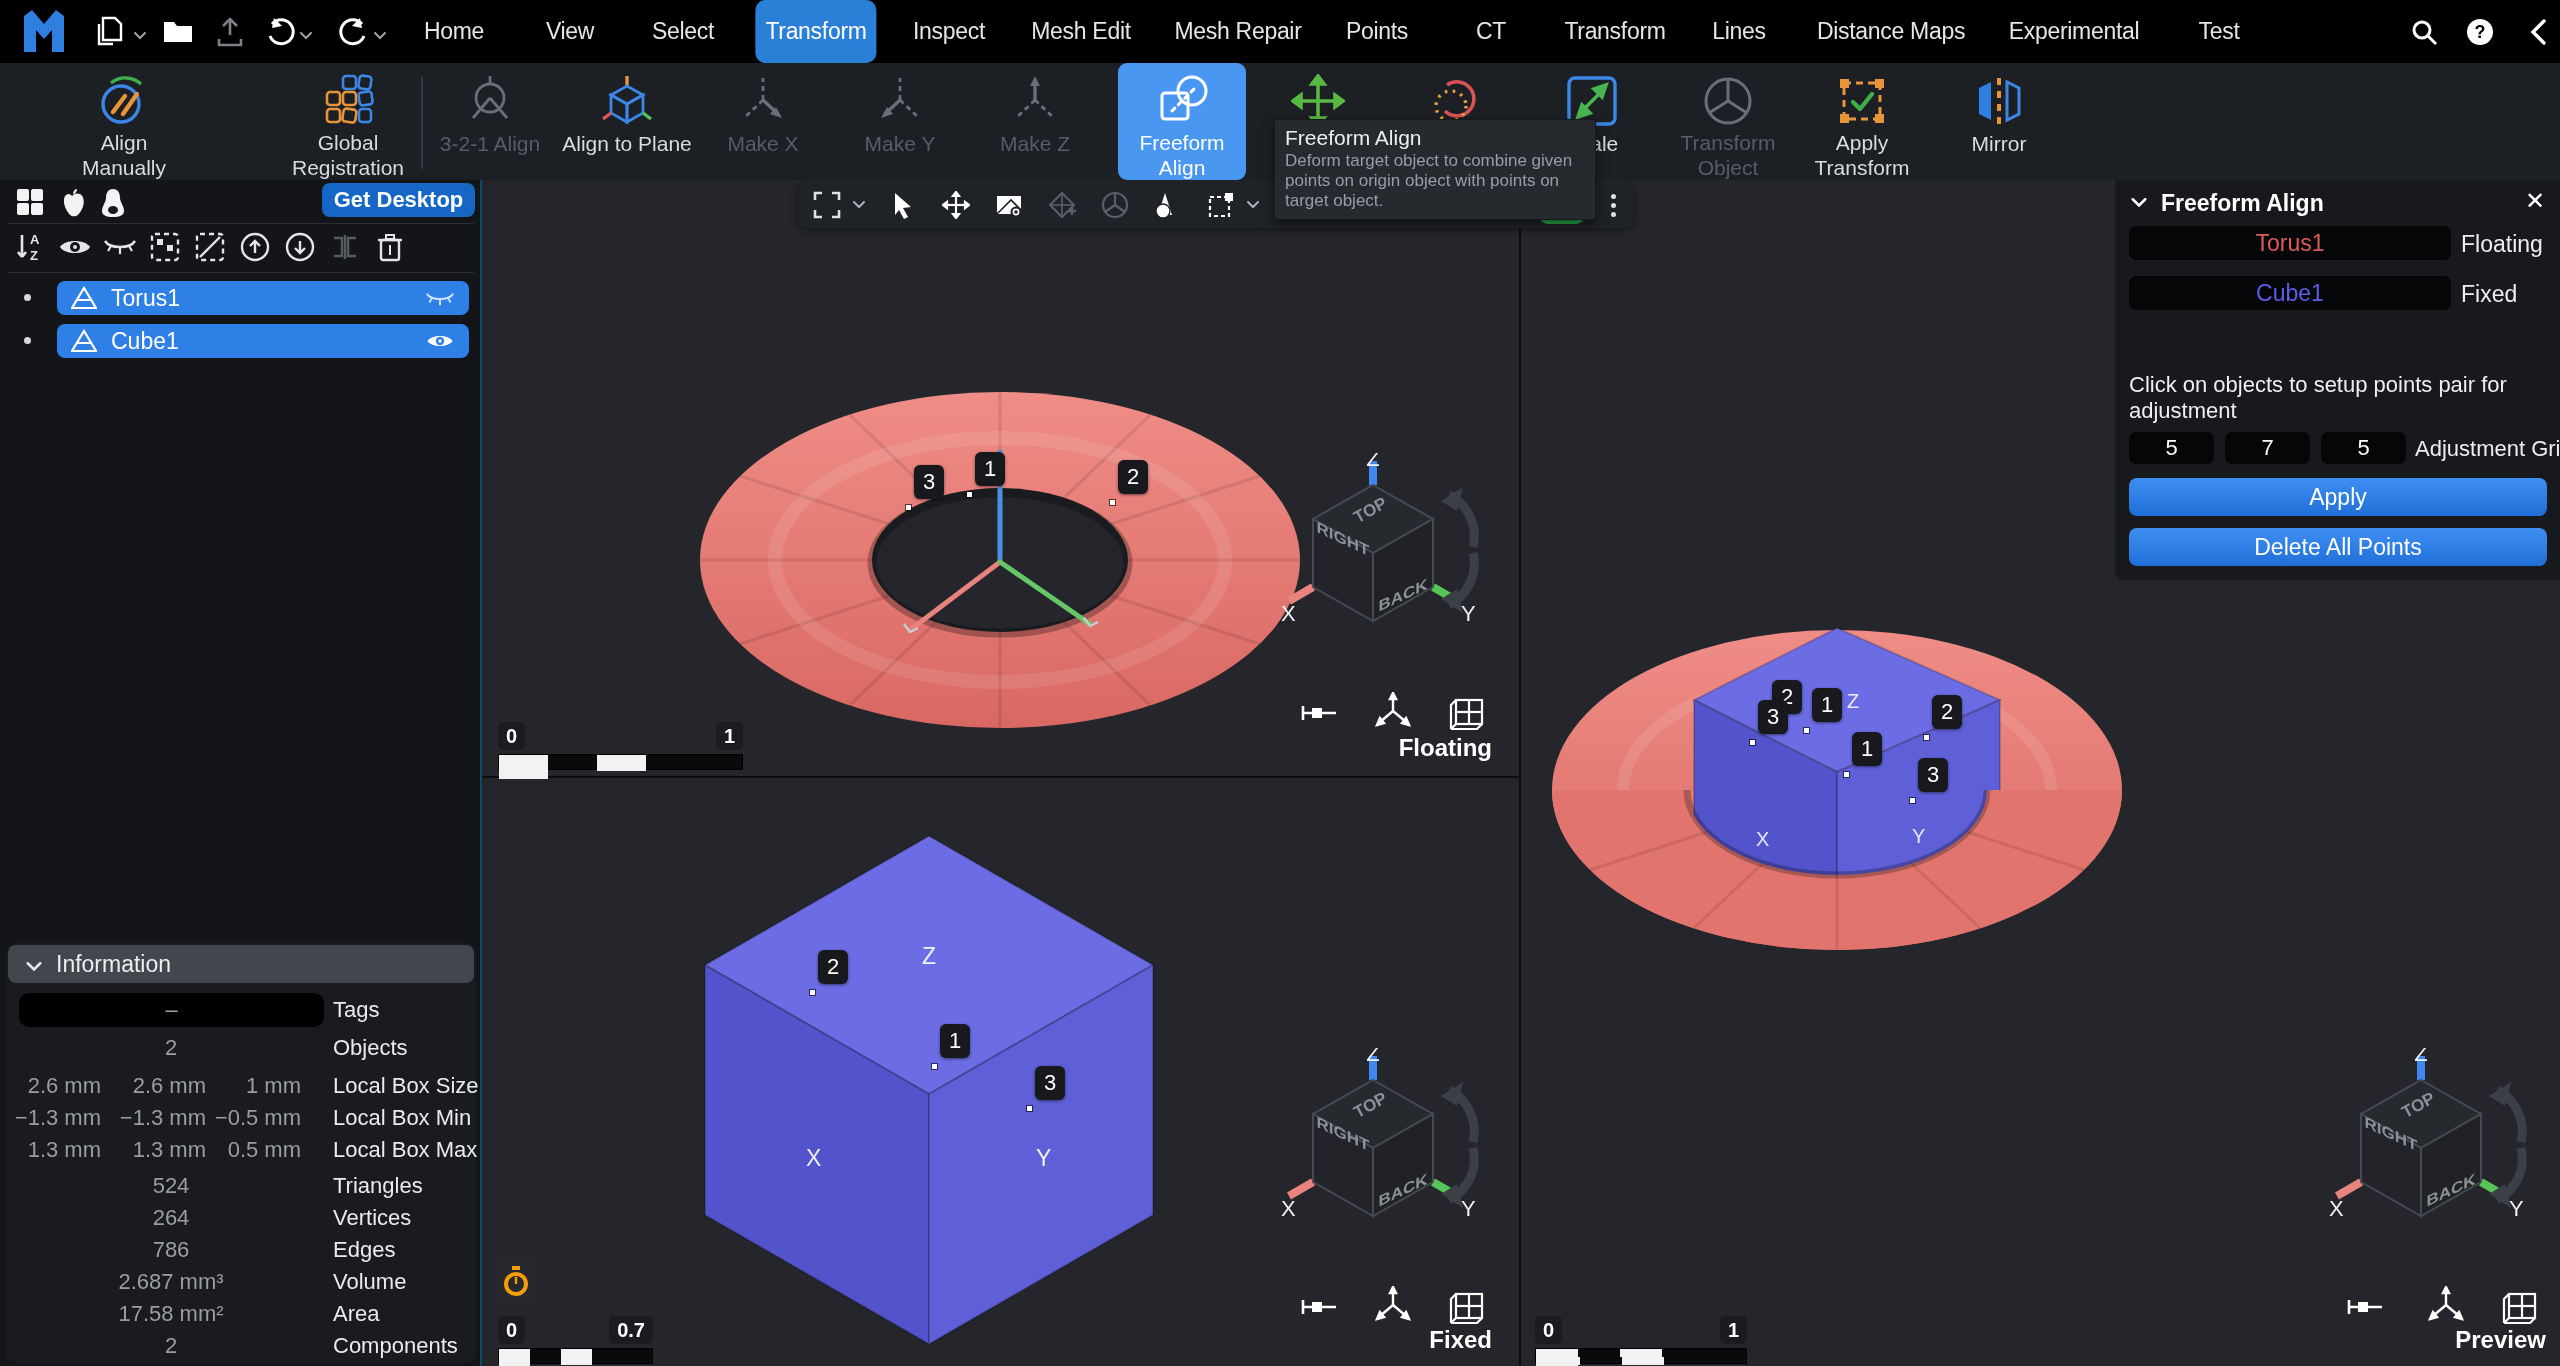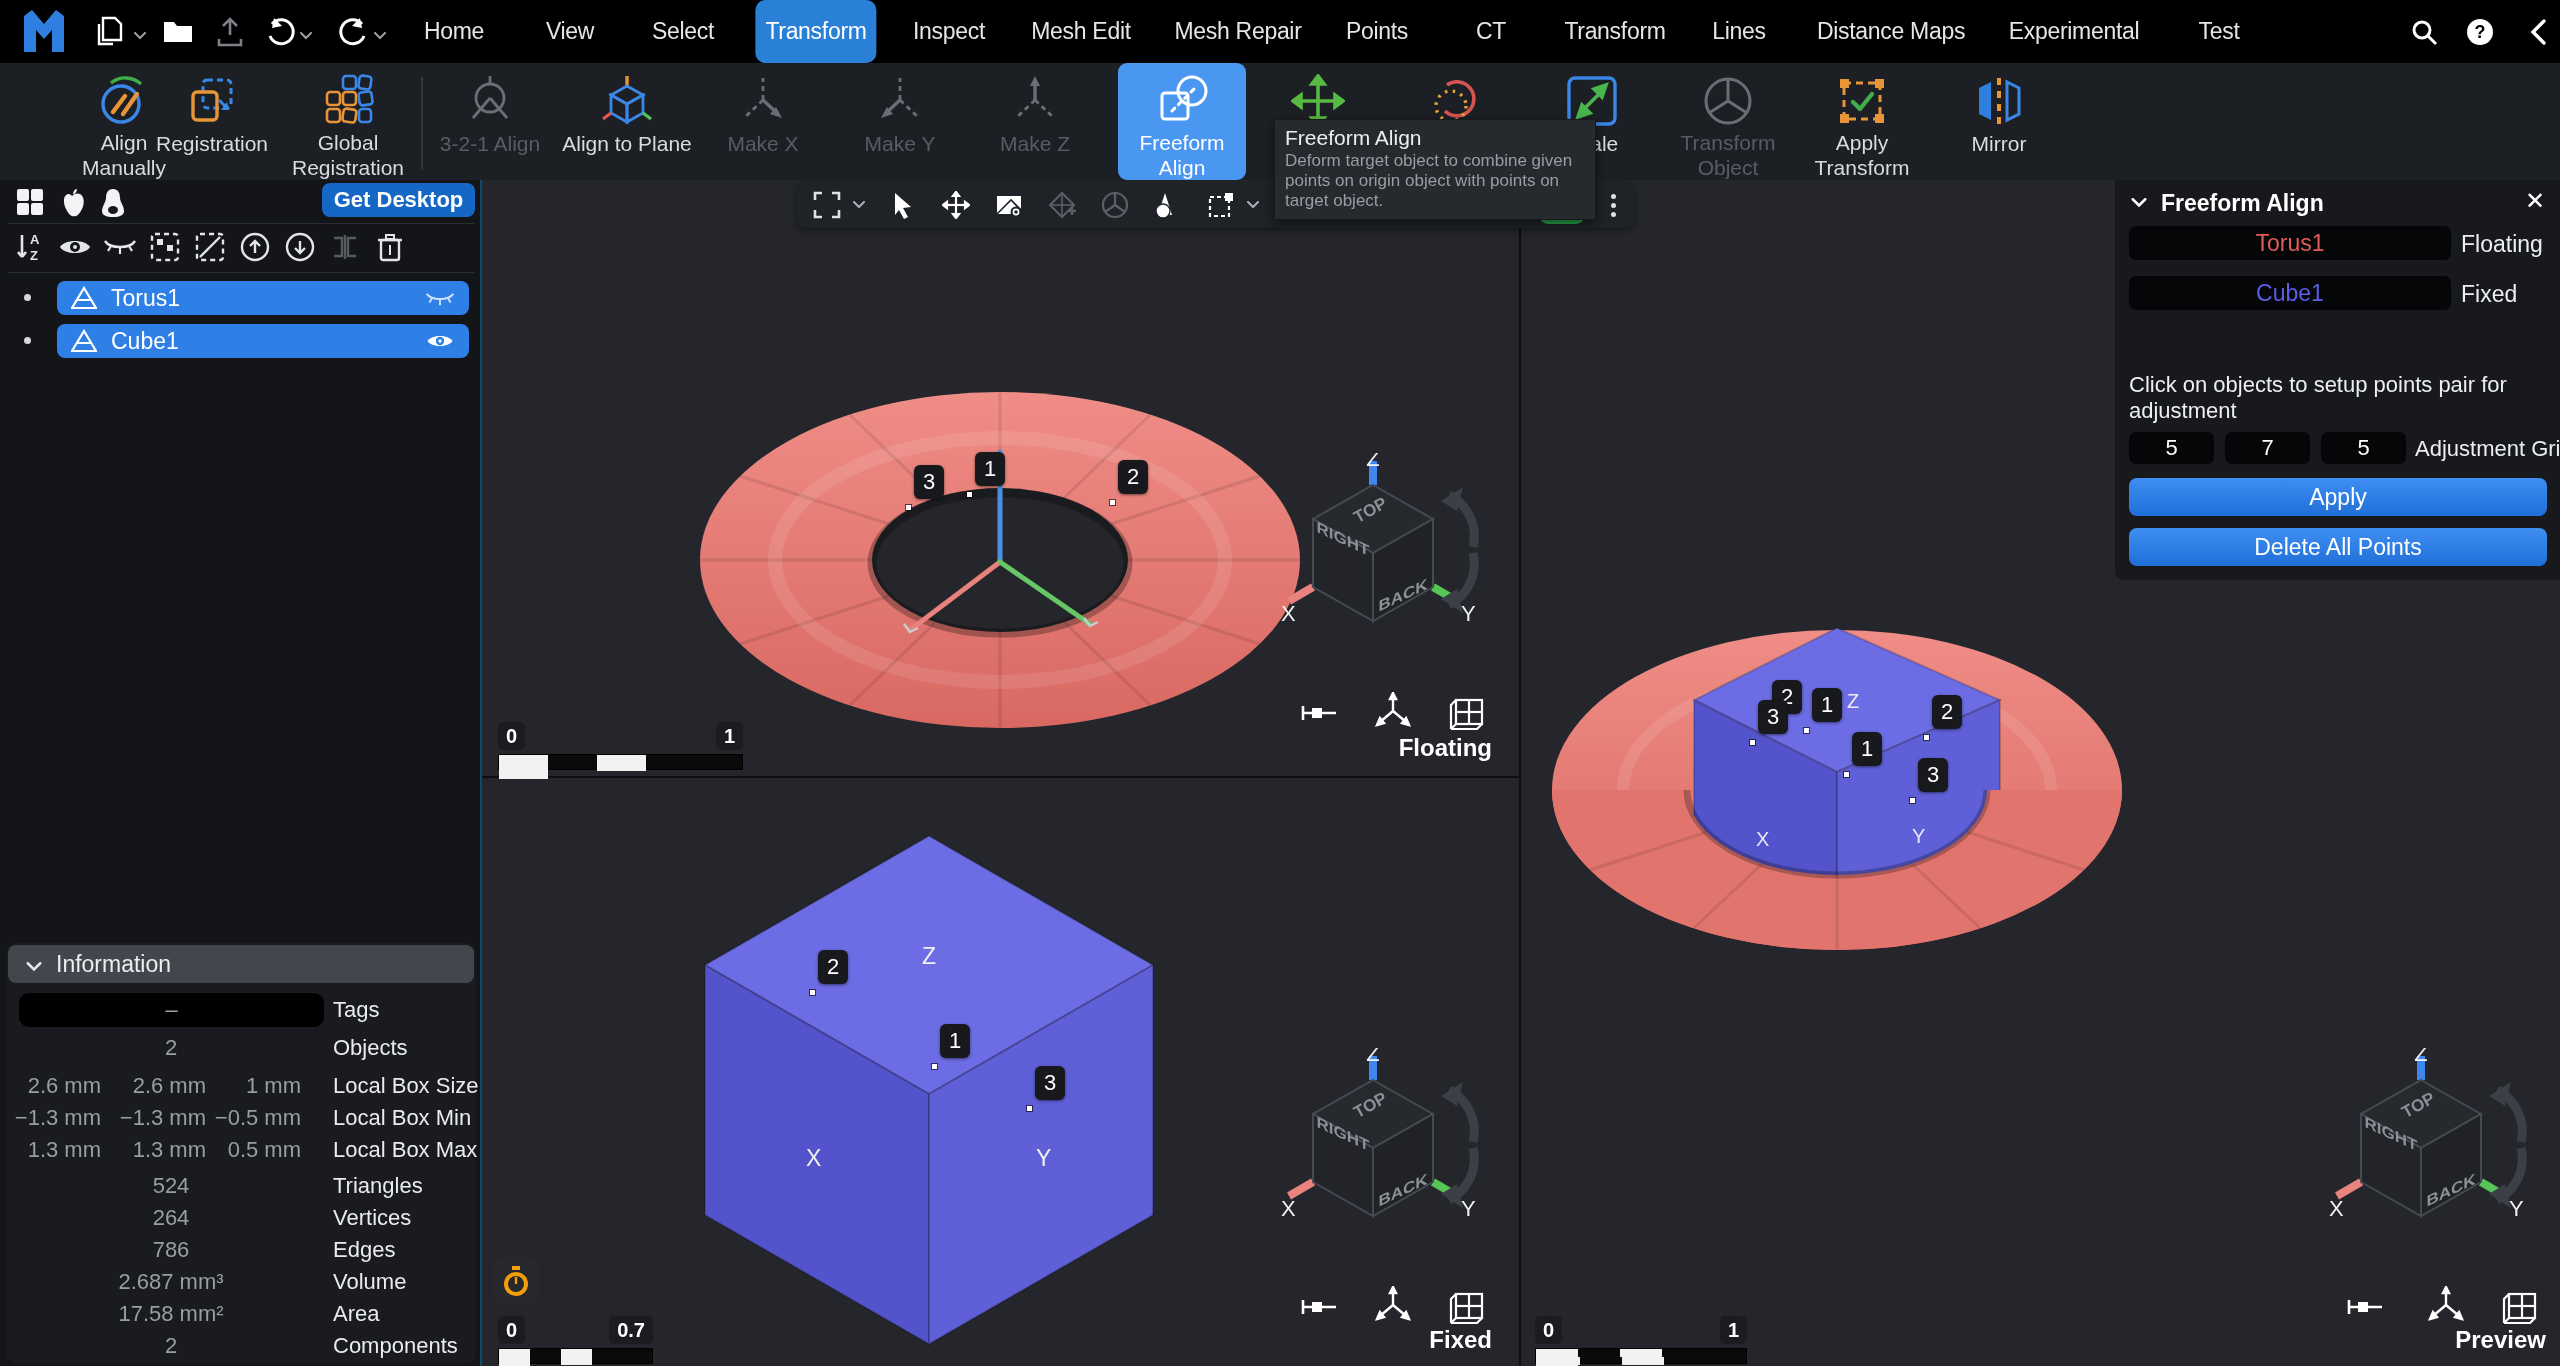--- a/index.html
+++ b/index.html
@@ -224,31 +224,20 @@
       <span class="ric">
         <svg width="54" height="54" viewBox="0 0 54 54">
             <path d="M44 10 A23 23 0 0 0 14 9" fill="none" stroke="#3fae4a" stroke-width="3.4"></path>
             <circle cx="24" cy="30" r="18" fill="none" stroke="#3a87e8" stroke-width="3.4"></circle>
             <line x1="16" y1="38" x2="28" y2="22" stroke="#e8953a" stroke-width="4.4" stroke-linecap="round"></line>
             <line x1="26" y1="40" x2="40" y2="20" stroke="#e8953a" stroke-width="4.4" stroke-linecap="round"></line>
           </svg>
       </span>
         <span class="rlb">Align Manually</span>
     </div>
-    <div class="rbtn" style="left:147px">
-      <span class="ric">
-        <svg width="54" height="54" viewBox="0 0 54 54">
-            <rect x="18" y="6" width="28" height="28" rx="4" fill="none" stroke="#3a87e8" stroke-width="3" stroke-dasharray="6 4"></rect>
-            <rect x="8" y="18" width="24" height="28" rx="4" fill="none" stroke="#e8953a" stroke-width="3.4"></rect>
-            <path d="M34 26l8 8" stroke="#3a87e8" stroke-width="3"></path>
-            <polygon points="44,36 36,36 42,28" fill="#3a87e8"></polygon>
-          </svg>
-      </span>
-        <span class="rlb">Registration</span>
-    </div>
     <div class="rbtn" style="left:283px">
       <span class="ric">
         <svg width="54" height="54" viewBox="0 0 54 54">
           <rect x="22" y="2" width="13" height="13" rx="3" fill="none" stroke="#3a87e8" stroke-width="2.6"></rect>
             <rect x="38" y="2" width="12" height="13" rx="3" fill="none" stroke="#3a87e8" stroke-width="2.6" transform="rotate(8 44 8)"></rect>
           <rect x="6" y="18" width="13" height="13" rx="3" fill="none" stroke="#e8953a" stroke-width="2.6"></rect>
             <rect x="22" y="18" width="13" height="13" rx="3" fill="none" stroke="#e8953a" stroke-width="2.6"></rect>
             <rect x="38" y="18" width="13" height="13" rx="3" fill="none" stroke="#3a87e8" stroke-width="2.6" transform="rotate(-8 44 24)"></rect>
           <rect x="6" y="35" width="13" height="13" rx="3" fill="none" stroke="#e8953a" stroke-width="2.6"></rect>
             <rect x="22" y="35" width="13" height="13" rx="3" fill="none" stroke="#e8953a" stroke-width="2.6" transform="rotate(8 28 41)"></rect>

